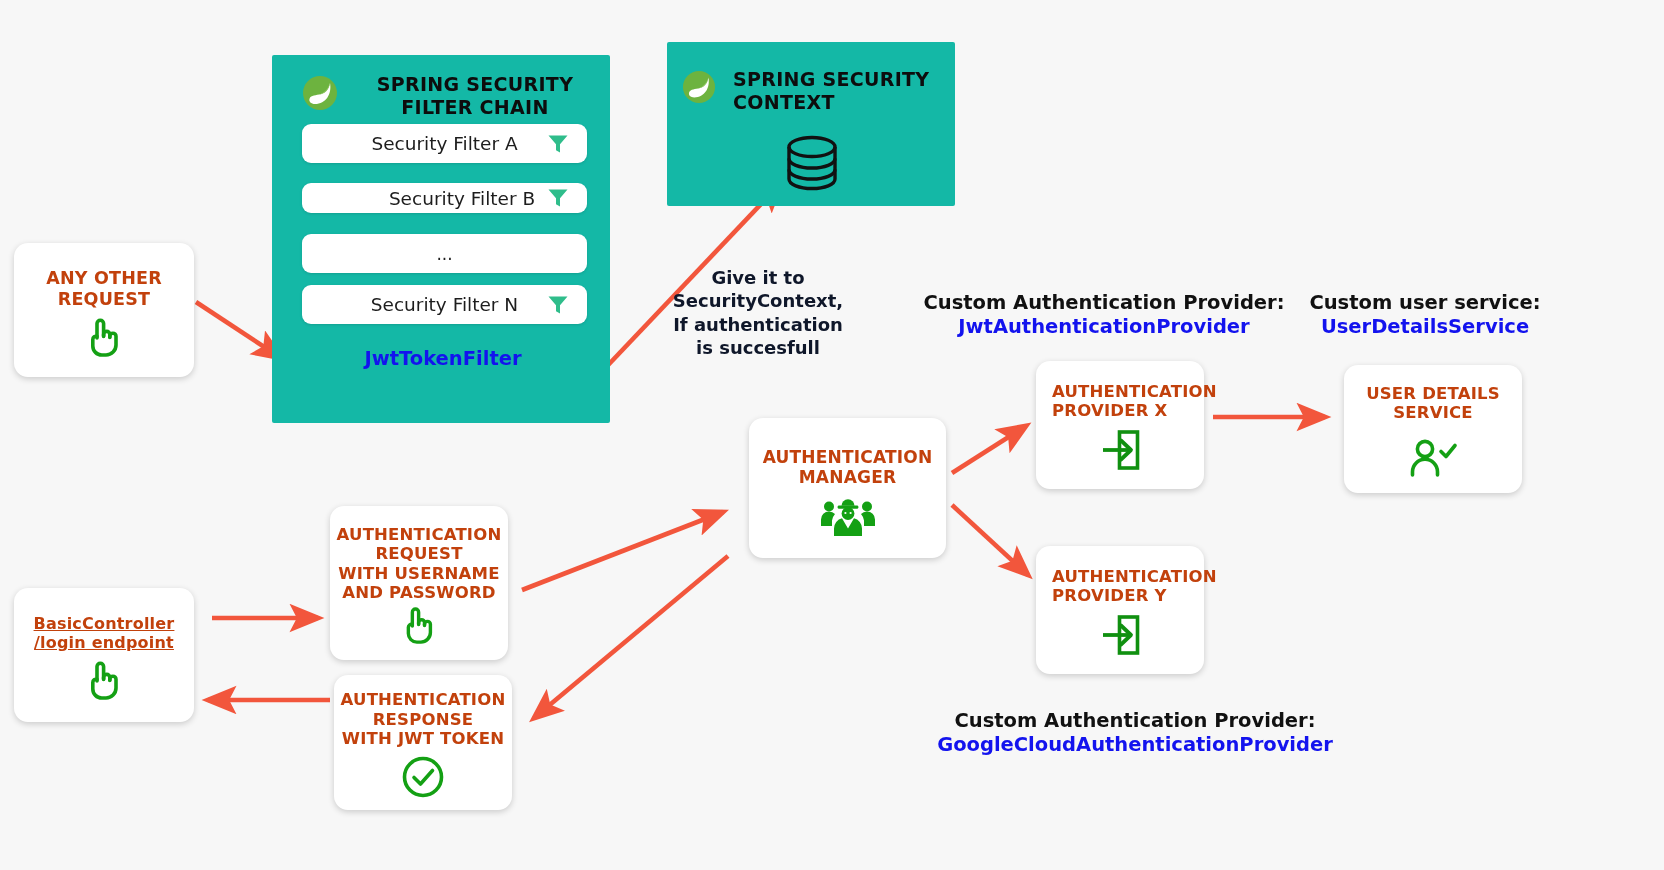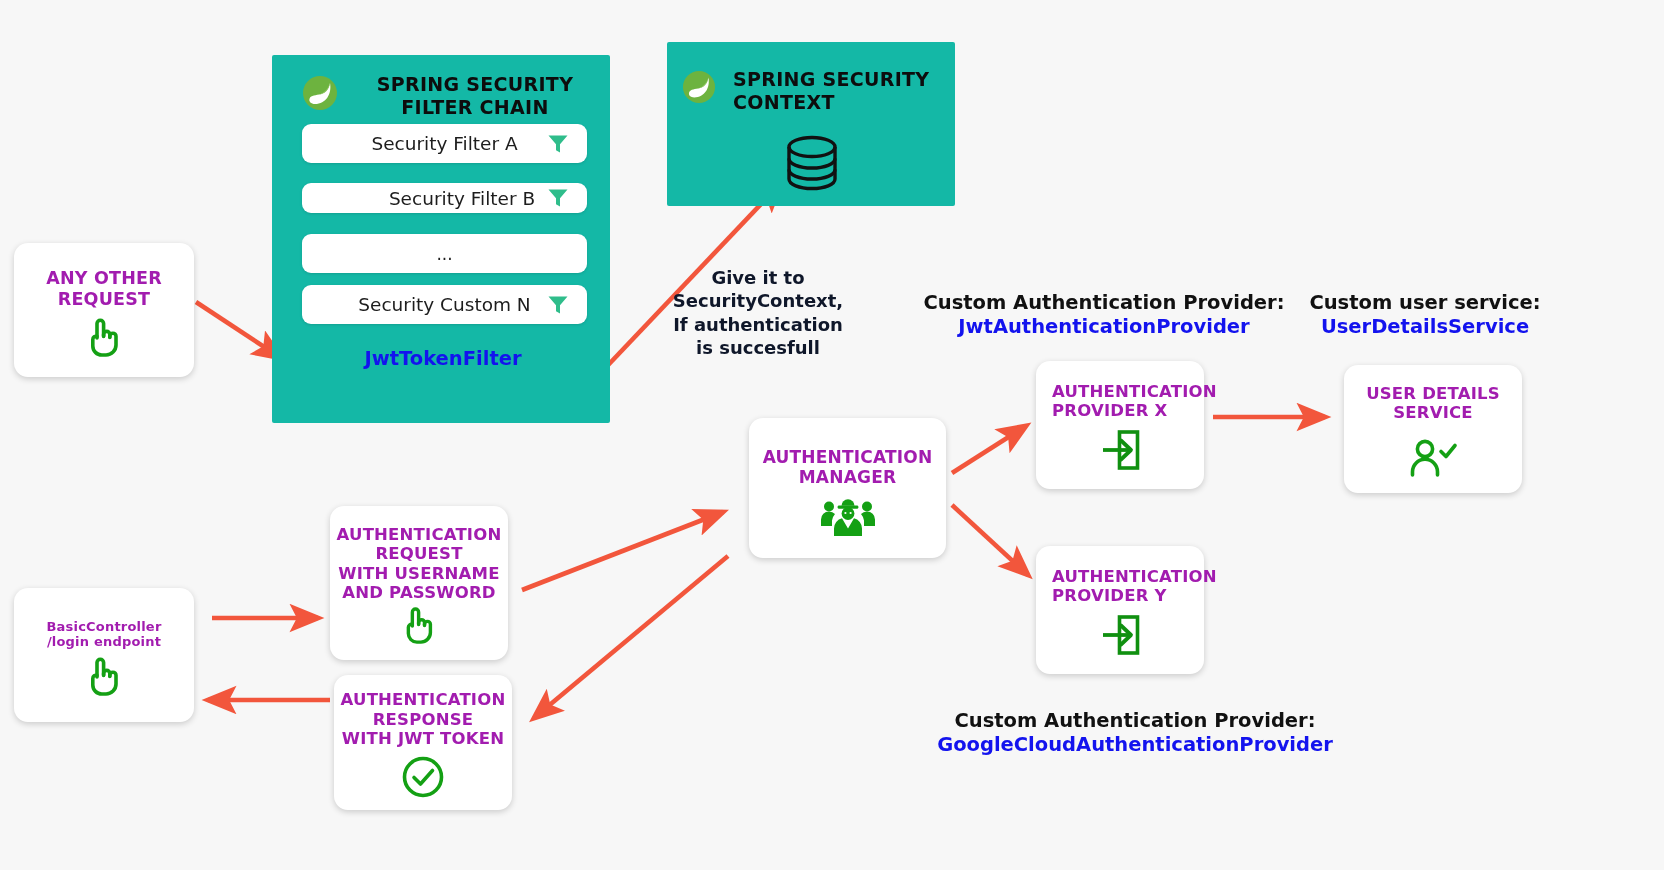--- a/index.html
+++ b/index.html
@@ -25,21 +25,21 @@
     box-shadow:0 2px 6px rgba(0,0,0,.18);
     display:flex;
     flex-direction:column;
     align-items:center;
     justify-content:center;
     text-align:center;
     box-sizing:border-box;
   }
   .card .ctitle{
     font-weight:bold;
-    color:#a21caf;
+    color:#c2410c;
     line-height:1.18;
     letter-spacing:.2px;
   }
   .filter-row{
     position:absolute;
     background:#ffffff;
     border-radius:9px;
     box-shadow:0 1px 3px rgba(0,0,0,.13);
     display:flex;
     align-items:center;
@@ -142,21 +142,21 @@
             <path d="M1.5 1.5 H20.5 L13 10.2 V18.5 L9 16.2 V10.2 Z" fill="#2fbd8b"></path>
           </svg>
       </span>
     </div>
 
     <div class="filter-row" style="left:30px;top:179px;width:285px;height:39px;">
       <span class="flabel" style="font-size:17px;">...</span>
     </div>
 
     <div class="filter-row" style="left:30px;top:230px;width:285px;height:39px;">
-      <span class="flabel">Security Custom N</span>
+      <span class="flabel">Security Filter N</span>
       <span class="funnel">
         <svg width="22" height="20" viewBox="0 0 22 20">
             <path d="M1.5 1.5 H20.5 L13 10.2 V18.5 L9 16.2 V10.2 Z" fill="#2fbd8b"></path>
           </svg>
       </span>
     </div>
 
     <div class="caption" style="left:-4px;top:292px;width:350px;">
       <span class="blue">JwtTokenFilter</span>
     </div>
@@ -206,21 +206,21 @@
         <g fill="none" stroke="#14a014" stroke-width="3.6" stroke-linejoin="round" stroke-linecap="round">
           <path d="M13 22 V7.5 a3.3 3.3 0 0 1 6.6 0 V20"></path>
           <path d="M19.6 20.5 v-2 a3.1 3.1 0 0 1 6.2 0 v2.4"></path>
           <path d="M25.8 21.5 v-1.2 a3.1 3.1 0 0 1 6.2 0 V29 a10 10 0 0 1 -10 10 h-4.2 a9 9 0 0 1 -9 -9 v-6.6 a3.2 3.2 0 0 1 4.2 -3"></path>
         </g>
       </svg>
     </span>
   </div>
 
   <div class="card" style="left:14px;top:588px;width:180px;height:134px;padding-top:6px;">
-    <div class="ctitle" style="font-size:13px;">
+    <div class="ctitle" style="font-size:16px;text-decoration:underline;">
       <div>BasicController</div>
       <div>/login endpoint</div>
     </div>
     <span class="icon" style="margin-top:6px;">
       <svg width="40" height="42" viewBox="0 0 40 42">
         <g fill="none" stroke="#14a014" stroke-width="3.6" stroke-linejoin="round" stroke-linecap="round">
           <path d="M13 22 V7.5 a3.3 3.3 0 0 1 6.6 0 V20"></path>
           <path d="M19.6 20.5 v-2 a3.1 3.1 0 0 1 6.2 0 v2.4"></path>
           <path d="M25.8 21.5 v-1.2 a3.1 3.1 0 0 1 6.2 0 V29 a10 10 0 0 1 -10 10 h-4.2 a9 9 0 0 1 -9 -9 v-6.6 a3.2 3.2 0 0 1 4.2 -3"></path>
         </g>

